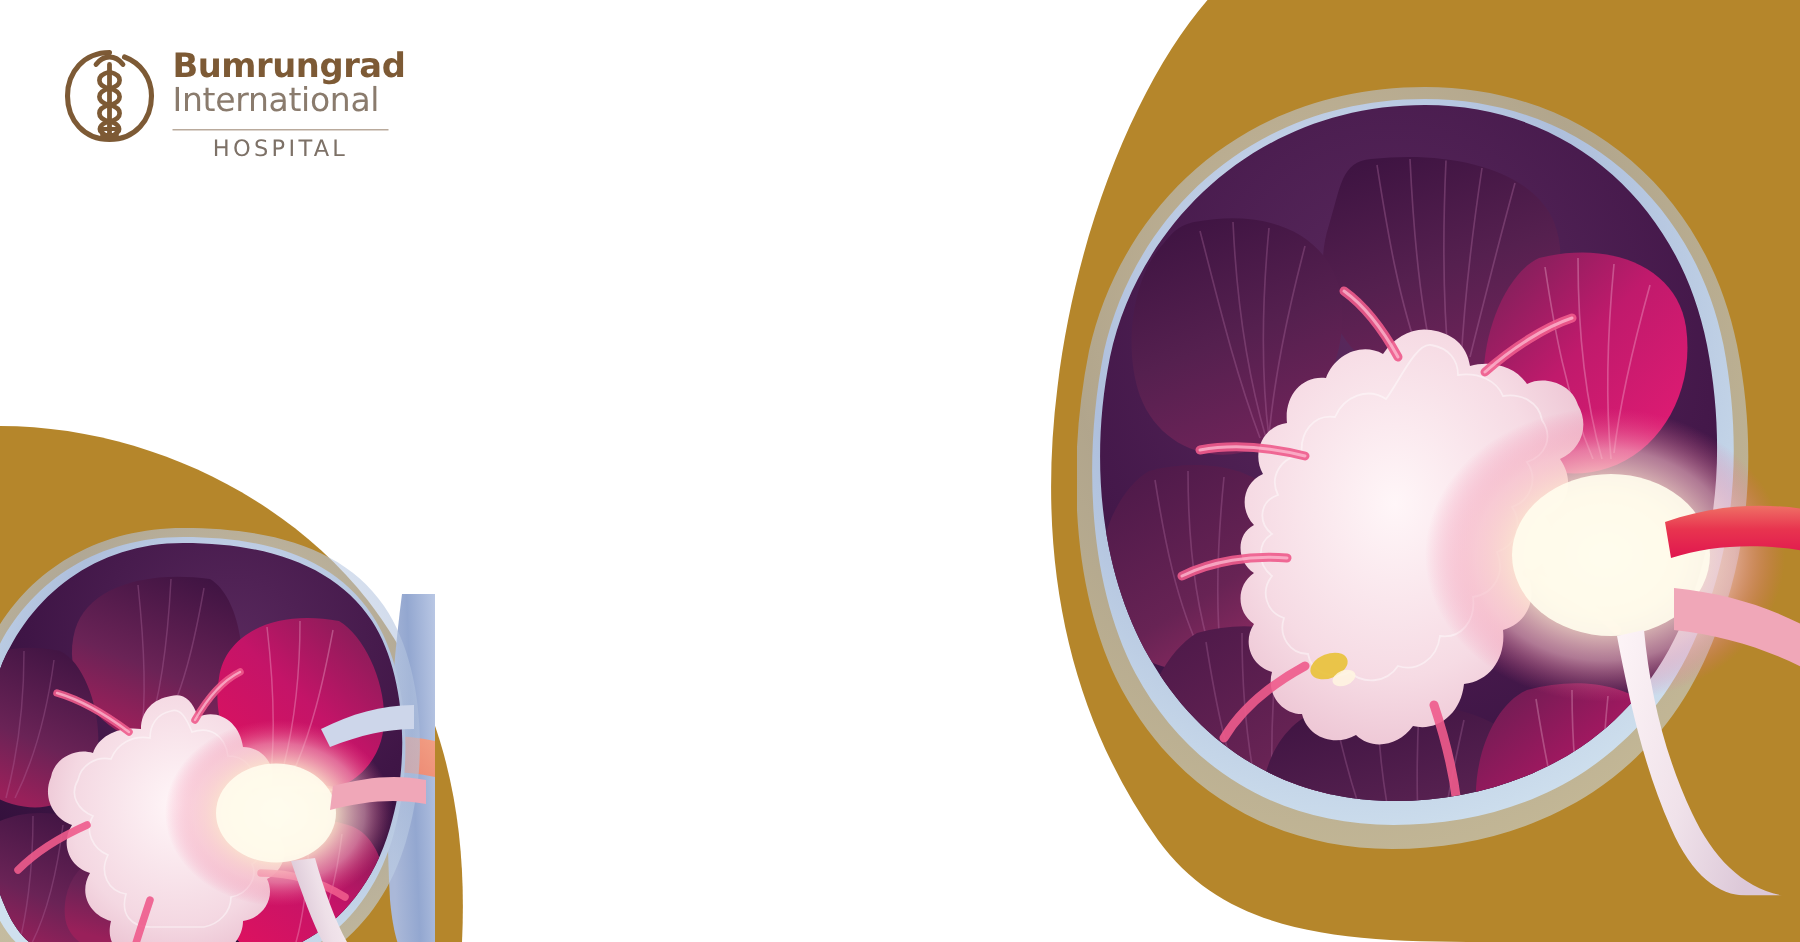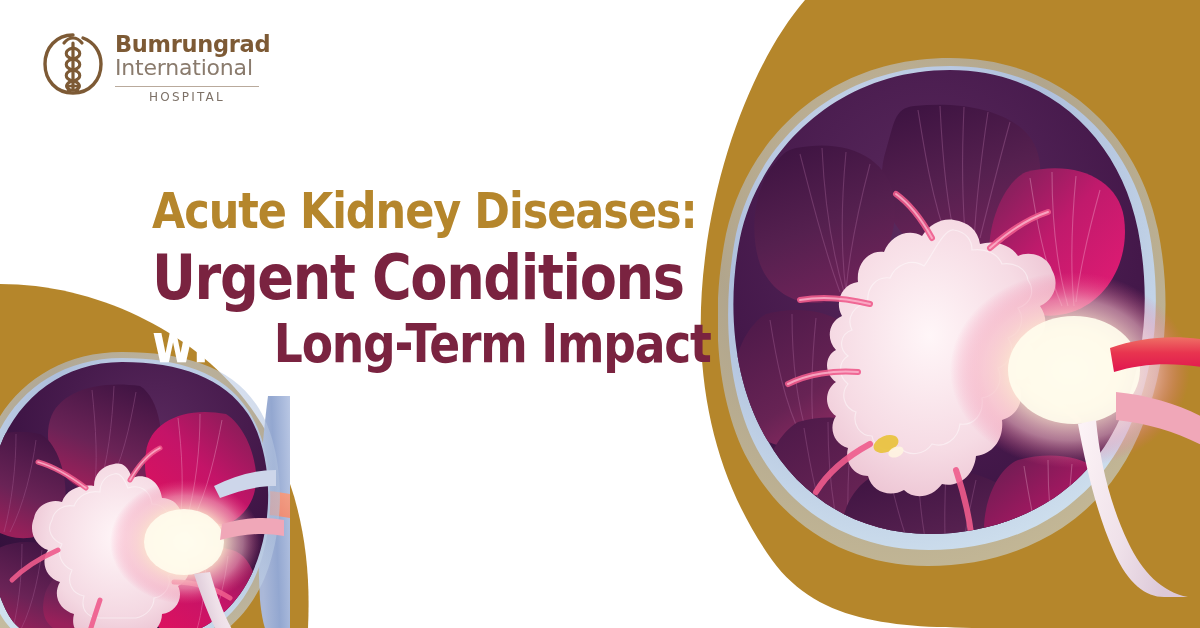--- a/index.html
+++ b/index.html
@@ -52,21 +52,21 @@
     white-space:nowrap;
   }
   .logo-rule {
     height:1px;
     background:#b9aa9c;
     margin:5px 0 3px 0;
     width:144px;
   }
   .logo-hospital {
     font-family:"DejaVu Sans", sans-serif;
-    font-size:12px;
+    font-size:15px;
     color:#7d7167;
     letter-spacing:2.2px;
     text-align:center;
     width:144px;
     white-space:nowrap;
   }
 
   
   .headline {
     position:absolute;
@@ -561,19 +561,14 @@
       </svg>
     </div>
     <div class="logo-text">
       <div class="logo-name">Bumrungrad</div>
       <div class="logo-sub">International</div>
       <div class="logo-rule"></div>
       <div class="logo-hospital">HOSPITAL</div>
     </div>
   </div>
 
-  <div class="headline">
-    <div class="hl-line hl-1">Acute Kidney Diseases:</div>
-    <div class="hl-line hl-2">Urgent Conditions</div>
-    <div class="hl-line hl-3"><span class="hl-with">with</span> <span class="hl-rest">Long-Term Impact</span></div>
-  </div>
 
 </div>
 
 </body></html>

